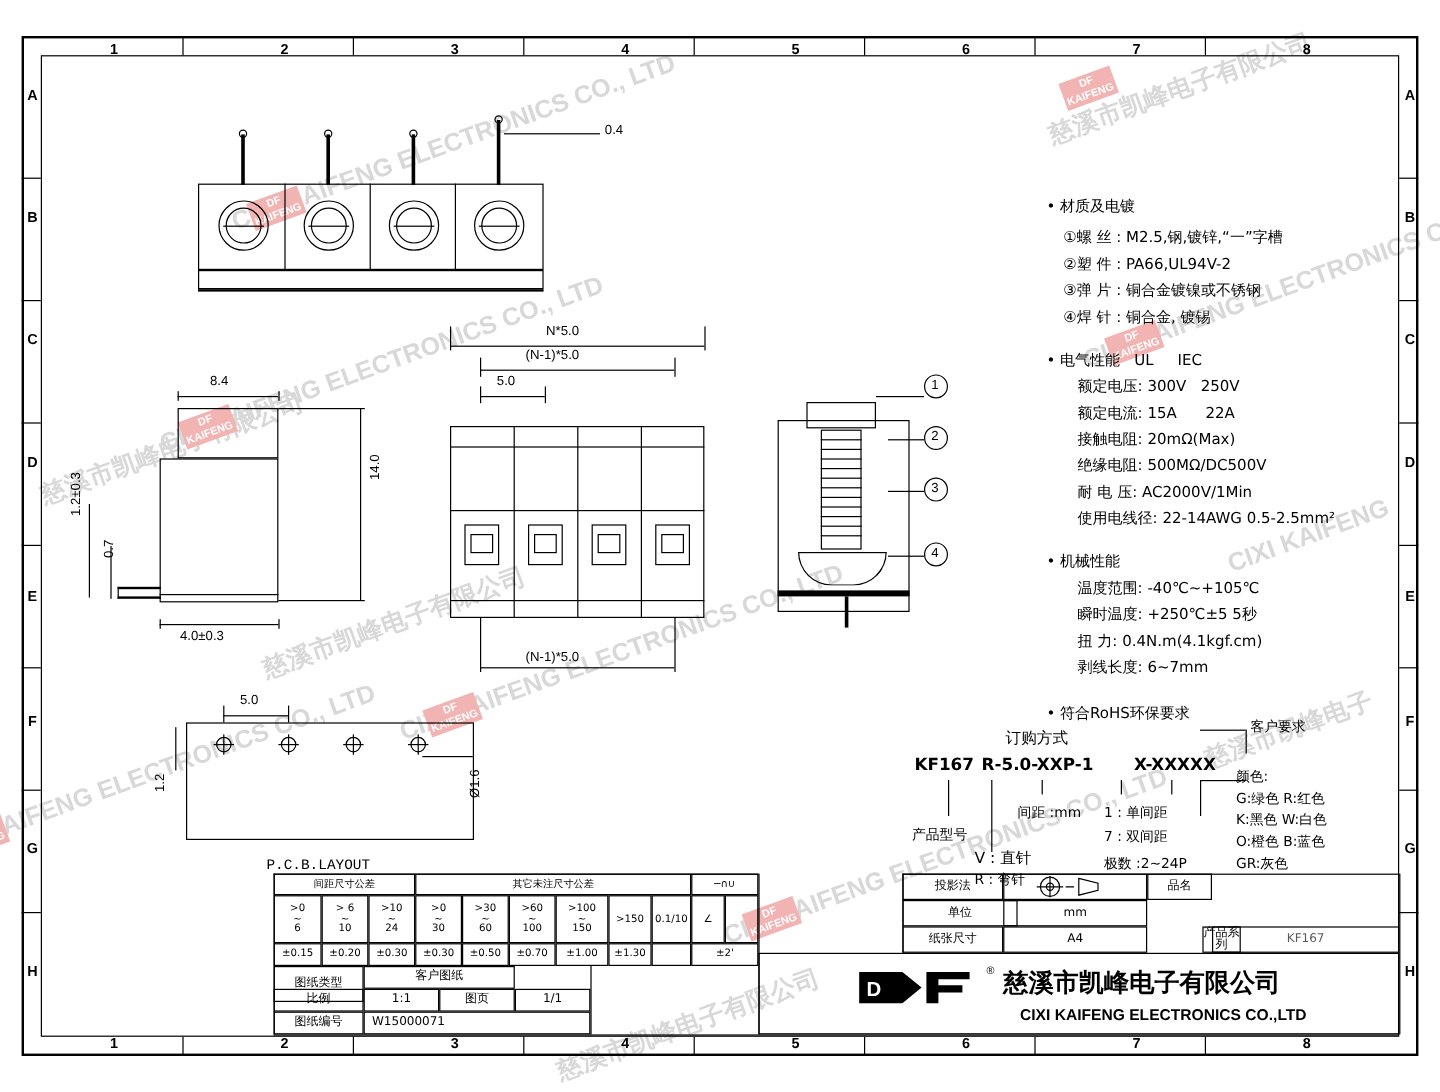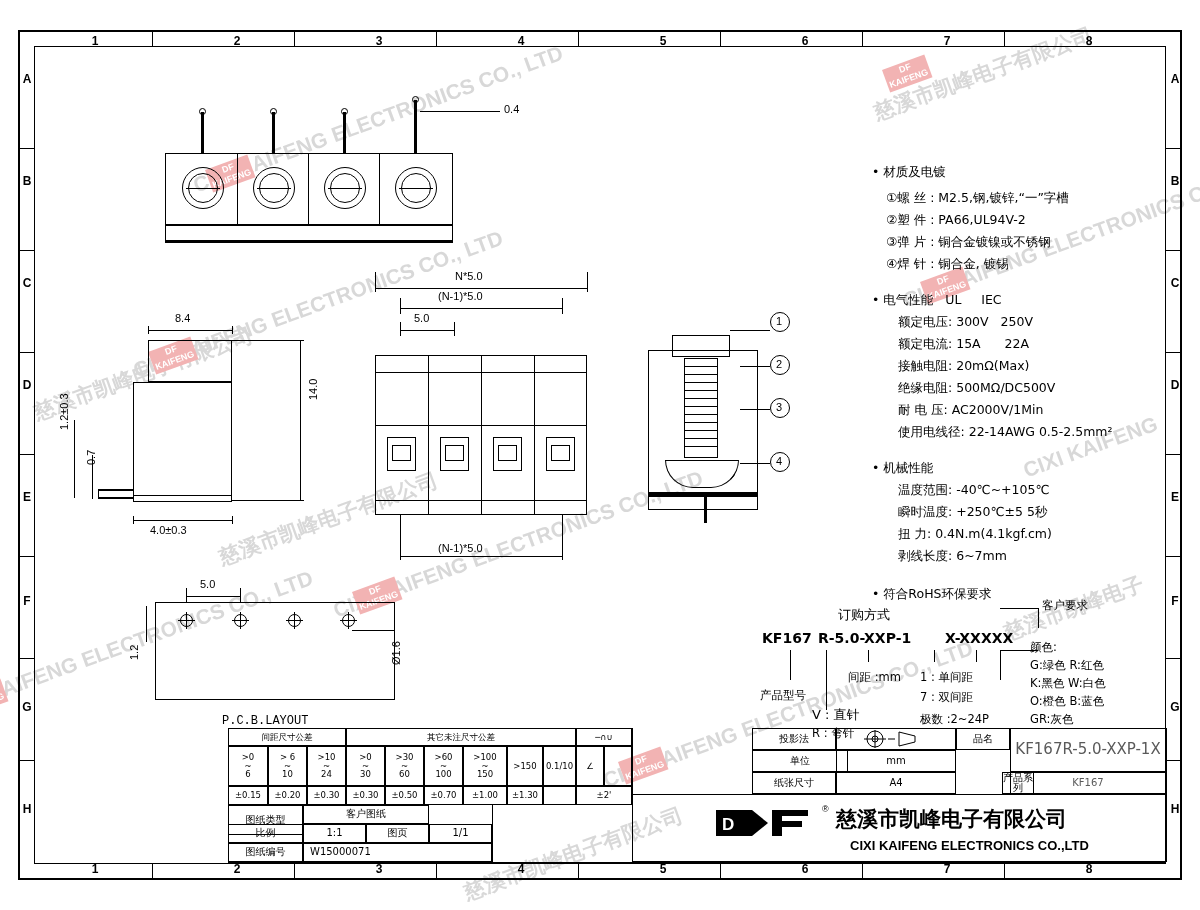--- a/index.html
+++ b/index.html
@@ -414,21 +414,20 @@
     <svg width="66" height="18" viewBox="0 0 66 18">
       <circle cx="12" cy="9" r="8" fill="none" stroke="#000" stroke-width="1"></circle>
       <circle cx="12" cy="9" r="3" fill="none" stroke="#000" stroke-width="1"></circle>
       <line x1="1" y1="9" x2="23" y2="9" stroke="#000" stroke-width="1"></line>
       <line x1="12" y1="0" x2="12" y2="18" stroke="#000" stroke-width="1"></line>
       <line x1="25" y1="9" x2="32" y2="9" stroke="#000" stroke-width="1"></line>
       <path d="M36 2 L52 6 L52 12 L36 16 Z" fill="none" stroke="#000" stroke-width="1"></path>
     </svg>
   </div>
   <div class="tb" style="left:956px;top:728px;width:54px;height:22px;">品名</div>
-  <div class="tb lg" style="left:1010px;top:728px;width:156px;height:44px;color:#5a5a5a;">KF167R-5.0-XXP-1X</div>
   <div class="tb" style="left:752px;top:750px;width:96px;height:22px;">单位</div>
   <div class="tb" style="left:836px;top:750px;width:120px;height:22px;">mm</div>
   <div class="tb" style="left:752px;top:772px;width:84px;height:22px;">纸张尺寸</div>
   <div class="tb" style="left:836px;top:772px;width:120px;height:22px;">A4</div>
   <div class="tb" style="left:1002px;top:772px;width:32px;height:22px;">产品系列</div>
   <div class="tb" style="left:1010px;top:772px;width:156px;height:22px;color:#5a5a5a;">KF167</div>
 
   <div class="rect" style="left:632px;top:794px;width:534px;height:68px;"></div>
   <div style="position:absolute;left:710px;top:806px;width:112px;height:34px;display:flex;align-items:center;justify-content:center;">
     <svg width="108" height="34" viewBox="0 0 108 34">

